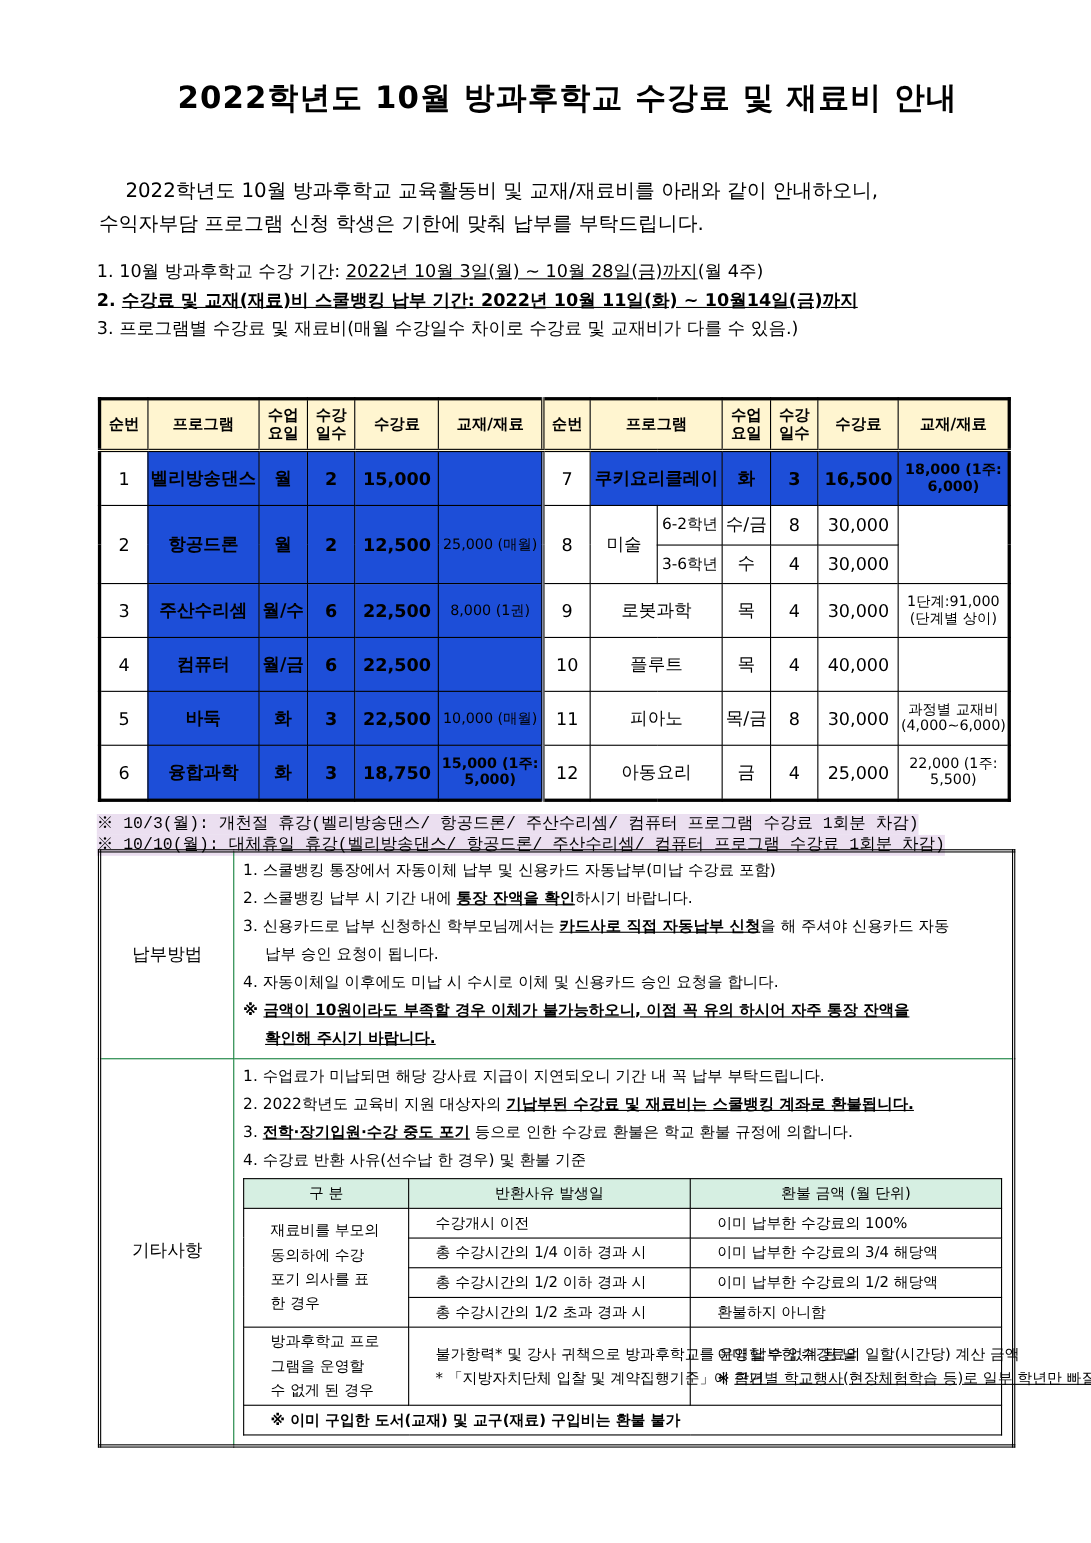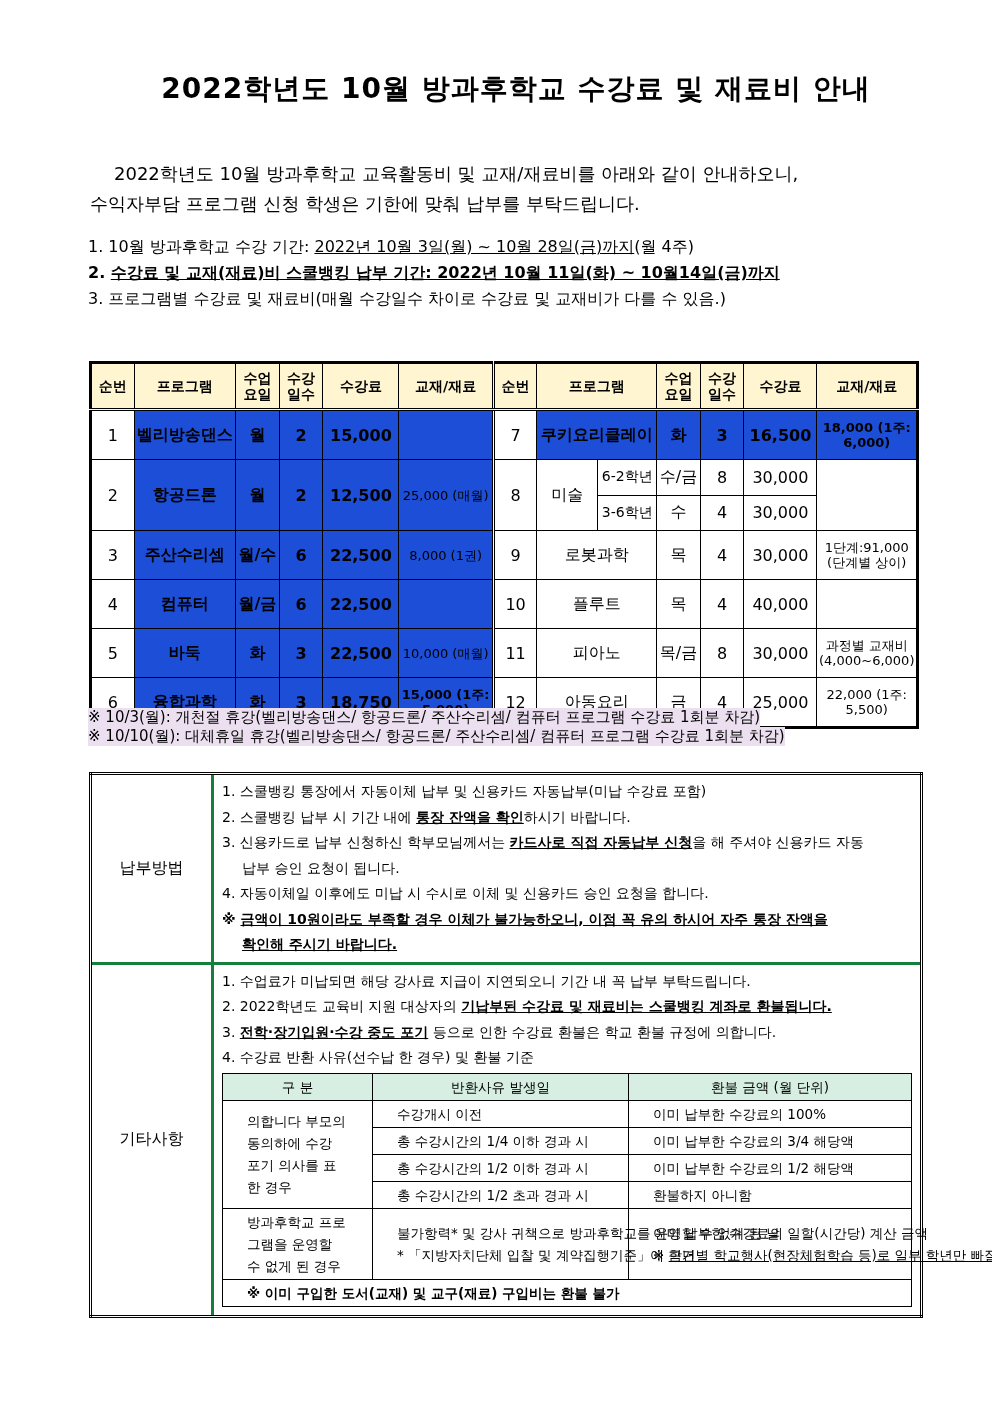--- a/index.html
+++ b/index.html
@@ -17,26 +17,26 @@
   .mt { position:absolute; left:89px; top:324px; width:830px; border:3px solid #000; border-collapse:collapse; table-layout:fixed; font-size:16px;margin-top:37px; }
   .mt td, .mt th { border:1px solid #000; text-align:center; vertical-align:middle; padding:0; }
   .mt th { background:#fff5d0; font-weight:bold; font-size:14px; line-height:16px; height:44px; }
   .mt tr.hdr th { border-bottom:3px double #000; }
   .mt .sep { border-left:3px double #000; }
   .mt .pur { background:#1d4ed8; }
   .mt .bold { font-weight:bold; }
   .mt .sm { font-size:13px; line-height:15px; }
   .mt td { height:48px; }
 
-  .notes { position:absolute; left:88px; top:708px; font-size:15px; line-height:19px; }
+  .notes { position:absolute; left:88px; top:740px; font-size:15px; line-height:19px;font-family:Liberation Mono, monospace; }
   .notes div { background:#ebdff0; display:inline-block; white-space:nowrap; }
 
   
   .lb { position:absolute; left:89px; top:772px; width:834px; border:3px double #000; border-collapse:collapse; table-layout:fixed; font-size:14px; }
-  .lb > tbody > tr > td { border:3px solid #15803d; vertical-align:top;margin-left:19px; }
+  .lb > tbody > tr > td { border:1px solid #15803d; vertical-align:top;margin-left:19px; }
   .lb .lab { text-align:center; vertical-align:middle; font-size:16px; }
   .lb .cont { padding:4px 6px 4px 8px; line-height:25.5px; }
   .lb .cont div { white-space:nowrap; }
   .lb .ind { padding-left:20px; }
 
   .rt { width:690px; border-collapse:collapse; table-layout:fixed; font-size:13.5px; margin-top:2px; margin-bottom:4px; }
   .rt td, .rt th { border:1px solid #000; padding:2px 24px; line-height:22px; text-align:left; vertical-align:middle; font-weight:normal; }
   .rt th { background:#d6efe2; text-align:center; }
   .rt .cat { line-height:22px; }
   .rt .foot { font-weight:bold; }
@@ -221,21 +221,21 @@
               <col style="width:256px">
               <col>
             </colgroup>
         <tbody>
               <tr>
           <th>구   분</th>
           <th>반환사유 발생일</th>
           <th>환불 금액 (월 단위)</th>
         </tr>
         <tr>
-          <td rowspan="4" class="cat" style="white-space:normal">의합니다 부모의 동의하에 수강 포기 의사를 표한 경우</td>
+          <td rowspan="4" class="cat" style="white-space:normal">재료비를 부모의 동의하에 수강 포기 의사를 표한 경우</td>
           <td>수강개시 이전</td>
           <td>이미 납부한 수강료의 100%</td>
         </tr>
         <tr>
           <td>총 수강시간의 1/4 이하 경과 시</td>
           <td>이미 납부한 수강료의 3/4 해당액</td>
         </tr>
         <tr>
           <td>총 수강시간의 1/2 이하 경과 시</td>
           <td>이미 납부한 수강료의 1/2 해당액</td>

